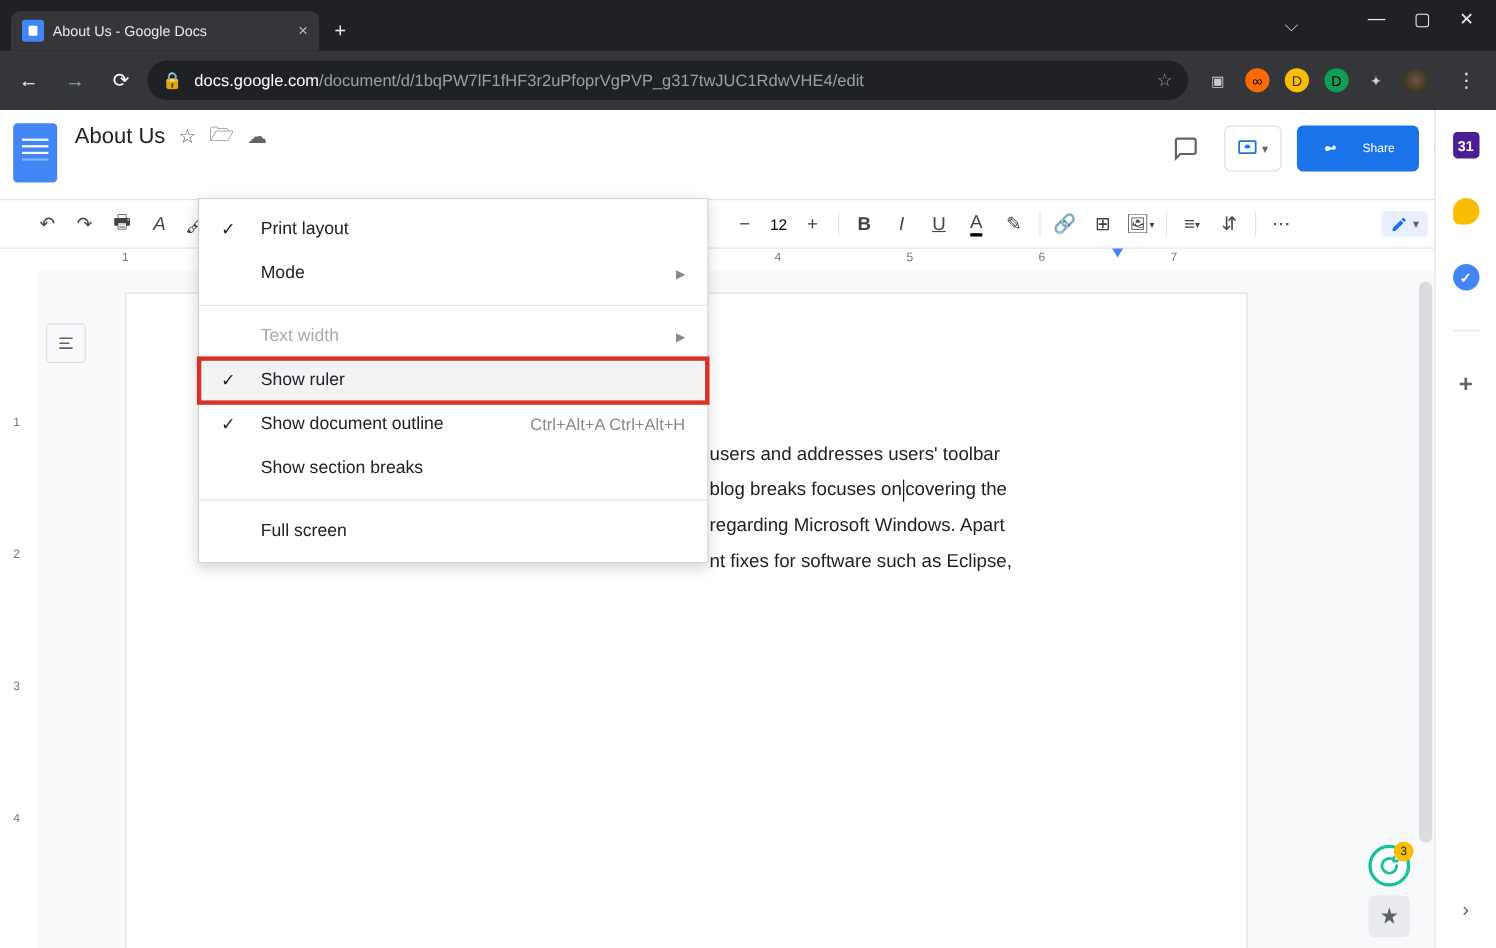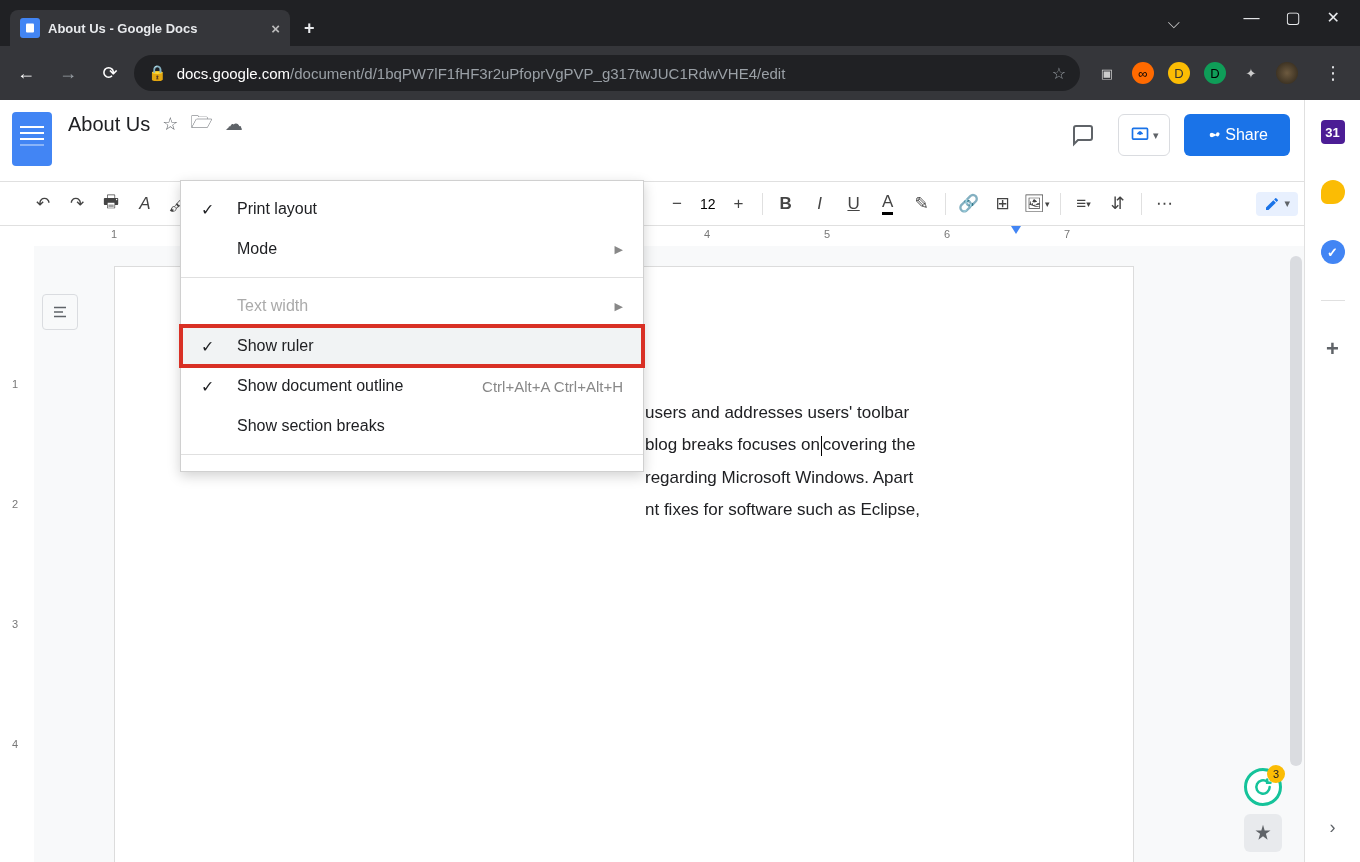--- a/index.html
+++ b/index.html
@@ -1,20 +1,20 @@
 <!DOCTYPE html>
 <html><head>
 <meta charset="utf-8">
 <style>
   * { box-sizing: border-box; margin: 0; padding: 0; font-family: Arial, sans-serif; }
   body { width: 1360px; height: 862px; background: #fff; overflow: hidden; position: relative; }
 
   
   .browser-top { background: #202124; height: 100px; position: relative; }
-  .tab-bar { height: 46px; display: flex; align-items: flex-end; padding-left: 10px; font-weight: bold; }
+  .tab-bar { height: 46px; display: flex; align-items: flex-end; padding-left: 10px; }
   .tab { background: #35363a; height: 36px; width: 280px; border-radius: 8px 8px 0 0; display: flex; align-items: center; padding: 0 10px; color: #e8eaed; font-size: 13px; gap: 8px; }
   .tab-favicon { width: 20px; height: 20px; background: #4285f4; border-radius: 3px; display:flex; align-items:center; justify-content:center; }
   .tab-favicon svg { width: 12px; height: 12px; }
   .tab-close { margin-left: auto; font-size: 15px; color: #bbb; }
   .new-tab { color: #e8eaed; font-size: 18px; padding: 0 14px; height:36px; display:flex; align-items:center;}
   .window-controls { position: absolute; right: 0; top: 8px; display: flex; gap: 26px; padding-right: 20px; color: #e8eaed; align-items:center; }
   .window-controls span { font-size: 16px; }
   .tabs-chevron { position:absolute; right:180px; top:14px; color:#ccc; font-size:16px;}
   .addr-bar { height: 54px; background: #35363a; display: flex; align-items: center; padding: 0 8px; gap: 6px; }
   .nav-btn { width: 36px; height: 36px; display: flex; align-items: center; justify-content: center; color: #9aa0a6; border-radius: 50%; font-size: 18px; }
@@ -37,21 +37,21 @@
   .doc-title-row { display: flex; align-items: center; gap: 12px; height: 28px; }
   .doc-title { font-size: 20px; color: #202124; }
   .title-icon { color: #5f6368; font-size: 18px; }
   .menu-bar { display: flex; align-items: center; height: 32px; gap: 2px; margin-top: 4px; }
   .menu-item { padding: 4px 9px; font-size: 16px; color: #202124; border-radius: 4px; cursor:pointer; }
   .menu-item.selected { outline: 3px solid #d93025; outline-offset: -1px; }
   .last-edit { color: #5f6368; font-size: 16px; text-decoration: underline; margin-left: 18px; }
   .header-right { position: absolute; right: 16px; top: 14px; display: flex; align-items: center; gap: 14px; }
   .hdr-icon-btn { width: 42px; height: 42px; display:flex; align-items:center; justify-content:center; color:#5f6368; border-radius:50%; font-size:22px;}
   .present-btn { width:52px; height:42px; border:1px solid #dadce0; border-radius:6px; display:flex; align-items:center; justify-content:center; color:#1a73e8;}
-  .share-btn { background: #1a73e8; color: #fff; height: 42px; padding: 0 22px; border-radius: 6px; display: flex; align-items: center; gap: 3px; font-size: 16px; font-weight:500;text-align:center;}
+  .share-btn { background: #1a73e8; color: #fff; height: 42px; padding: 0 22px; border-radius: 6px; display: flex; align-items: center; gap: 22px; font-size: 11px; font-weight:500;text-align:center;}
   .avatar { width: 40px; height: 40px; border-radius: 50%; background: radial-gradient(circle at 30% 30%, #6d5a3f, #2a2318); }
 
   
   .toolbar { height: 44px; border-bottom: 1px solid #e0e0e0; display: flex; align-items: center; padding: 0 28px; gap: 4px; position:relative; }
   .tb-btn { width: 30px; height: 30px; display: flex; align-items: center; justify-content: center; color: #444; font-size: 17px; border-radius:4px;}
   .tb-sep { width: 1px; height: 22px; background: #e0e0e0; margin: 0 4px; }
   .tb-zoom { font-size: 14px; padding: 0 4px; display:flex; align-items:center; gap:3px;}
   .tb-end { position:absolute; right:24px; display:flex; align-items:center; gap:8px;}
   .pen-btn { background:#e8f0fe; border-radius: 4px; padding: 4px 8px; display:flex; align-items:center; gap:4px; color:#1a73e8;}
 
@@ -283,20 +283,24 @@
   <div class="dd-item">
     <span class="dd-check">✓</span>
     <span class="dd-label">Show document outline</span>
     <span class="dd-shortcut">Ctrl+Alt+A Ctrl+Alt+H</span>
   </div>
   <div class="dd-item">
     <span class="dd-check"></span>
     <span class="dd-label">Show section breaks</span>
   </div>
   <div class="dd-divider"></div>
+  <div class="dd-item">
+    <span class="dd-check"></span>
+    <span class="dd-label">Full screen</span>
+  </div>
 </div>
 
 <div class="side-panel">
   <div class="sp-icon" style="background:#4c1d95;">31</div>
   <div class="sp-icon" style="background:#fbbc04;border-radius:50% 50% 50% 6px;"></div>
   <div class="sp-icon" style="background:#4285f4;border-radius:50%;">✓</div>
   <div style="height:1px;width:24px;background:#e0e0e0;"></div>
   <div class="sp-icon" style="color:#5f6368;font-size:22px;">+</div>
   <span class="sp-chevron">›</span>
 </div>

